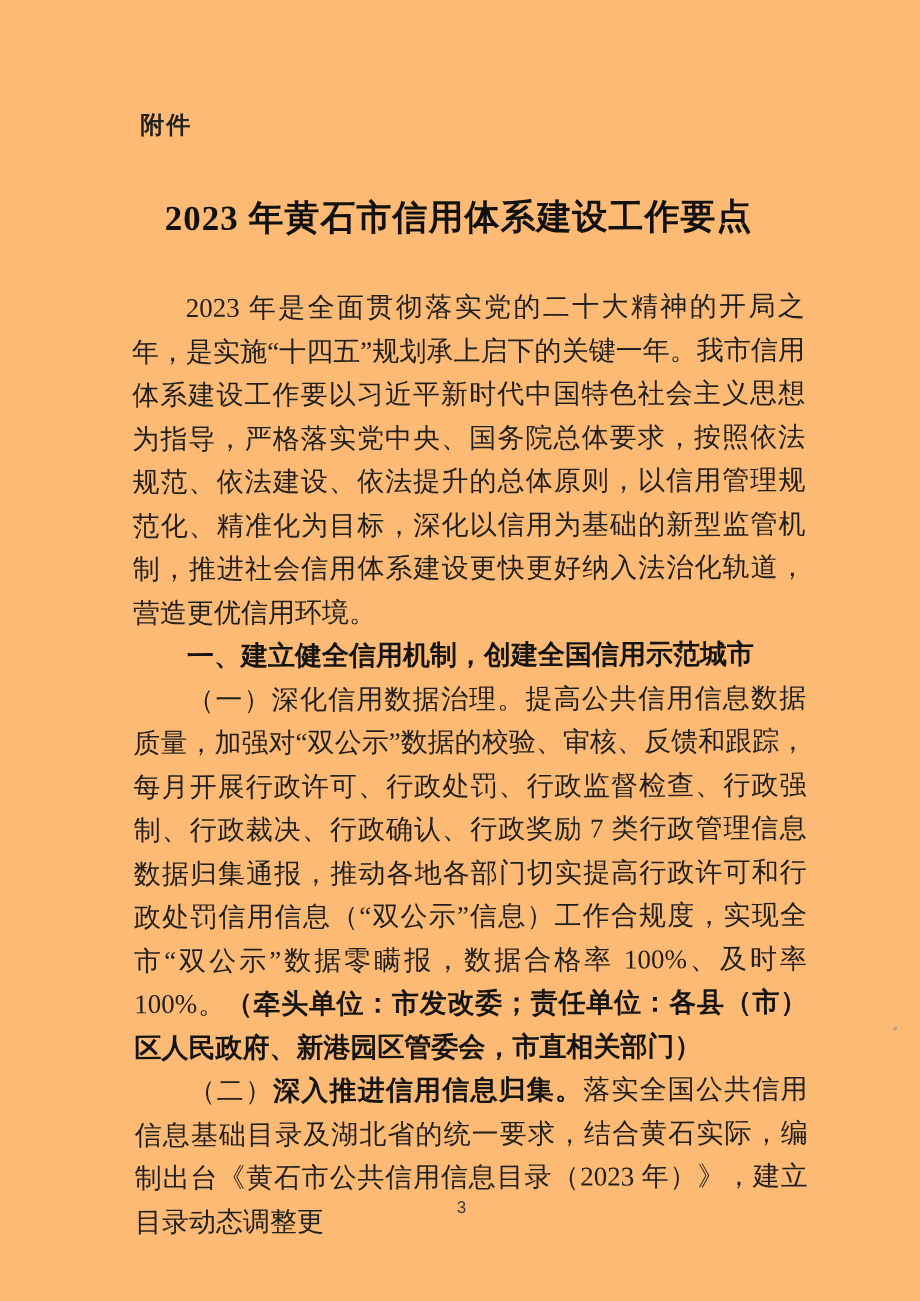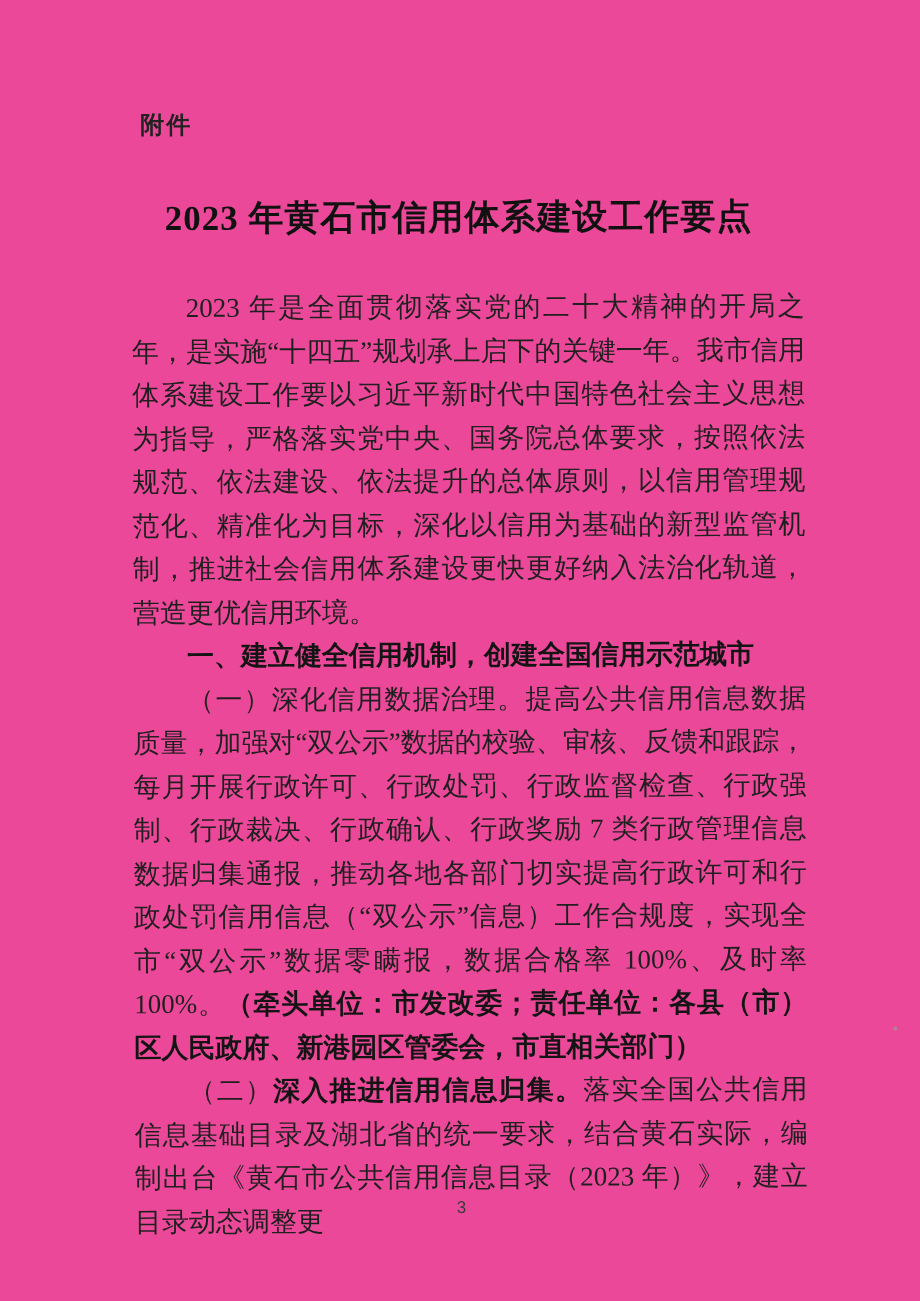--- a/index.html
+++ b/index.html
@@ -5,21 +5,21 @@
   html, body {
     margin: 0;
     padding: 0;
     background: #e8e8e8;
   }
   .page {
     position: relative;
     width: 920px;
     height: 1301px;
     margin: 0 auto;
-    background: #ec4899;
+    background: #fdba74;
     overflow: hidden;
     font-family: "Liberation Serif", serif;
     color: #1f1f1f;
   }
   .scan-tilt {
     position: absolute;
     inset: 0;
     transform: rotate(-0.2deg);
     transform-origin: 50% 50%;
   }

